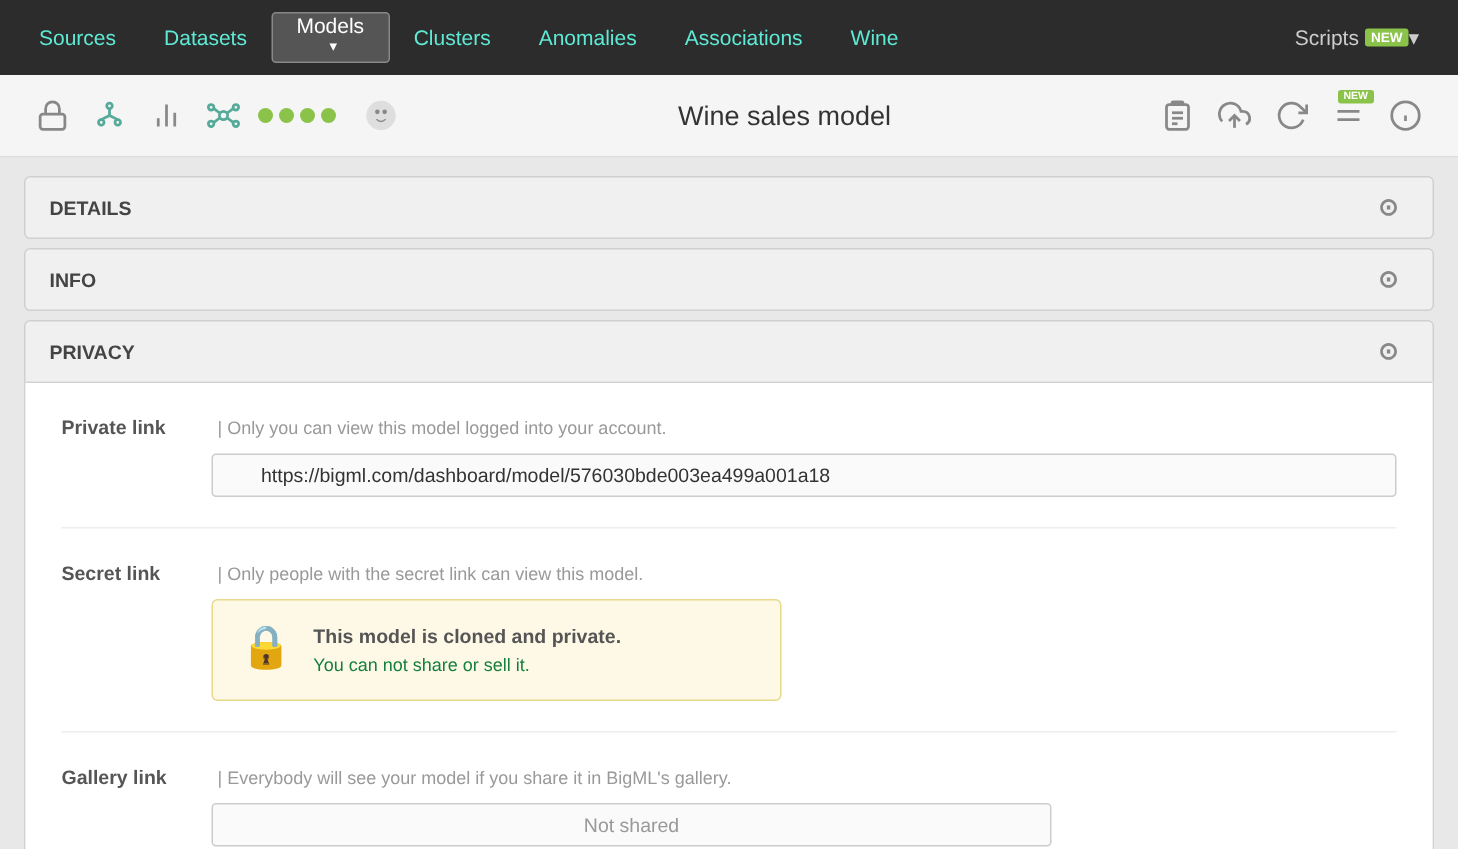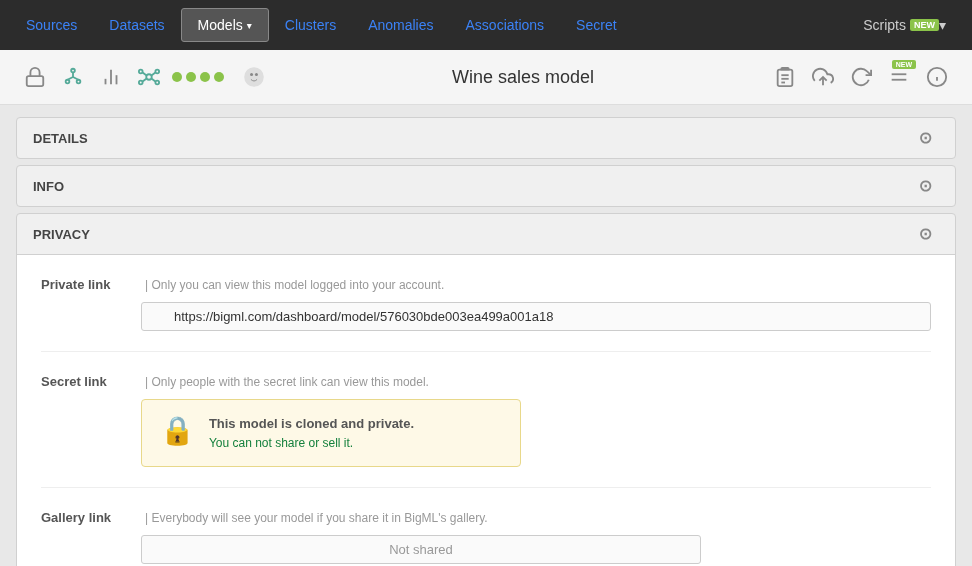--- a/index.html
+++ b/index.html
@@ -8,35 +8,36 @@
     
     .navbar {
       background: #2c2c2c;
       height: 50px;
       display: flex;
       align-items: center;
       padding: 0 10px;
     }
     .navbar-left { display: flex; align-items: center; flex: 1; }
     .nav-item {
-      color: #3b82f6;
+      color: #5eead4;
       padding: 0 16px;
       height: 50px;
       display: flex;
       align-items: center;
       cursor: pointer;
       font-size: 14px;
       text-decoration: none;
     }
     .nav-item.active {
       background: #555;
       color: #fff;
       border: 1px solid #888;
       border-radius: 3px;
       height: 34px;
+      flex-direction: column;
     }
     .nav-item .dropdown-arrow { margin-left: 4px; font-size: 10px; }
     .navbar-right { display: flex; align-items: center; }
     .nav-scripts {
       color: #ccc;
       padding: 0 16px;
       height: 36px;
       display: flex;
       align-items: center;
       cursor: pointer;
@@ -223,21 +224,21 @@
   <div class="navbar-left">
     <a class="nav-item">Sources</a>
     <a class="nav-item">Datasets</a>
     <a class="nav-item active">
       <span>Models</span>
       <span class="dropdown-arrow">▾</span>
     </a>
     <a class="nav-item">Clusters</a>
     <a class="nav-item">Anomalies</a>
     <a class="nav-item">Associations</a>
-    <a class="nav-item">Secret</a>
+    <a class="nav-item">Wine</a>
   </div>
   <div class="navbar-right">
     <span class="nav-scripts">
       <span>Scripts</span>
       <span class="new-badge">NEW</span>
       <span> ▾</span>
     </span>
   </div>
 </nav>
 

